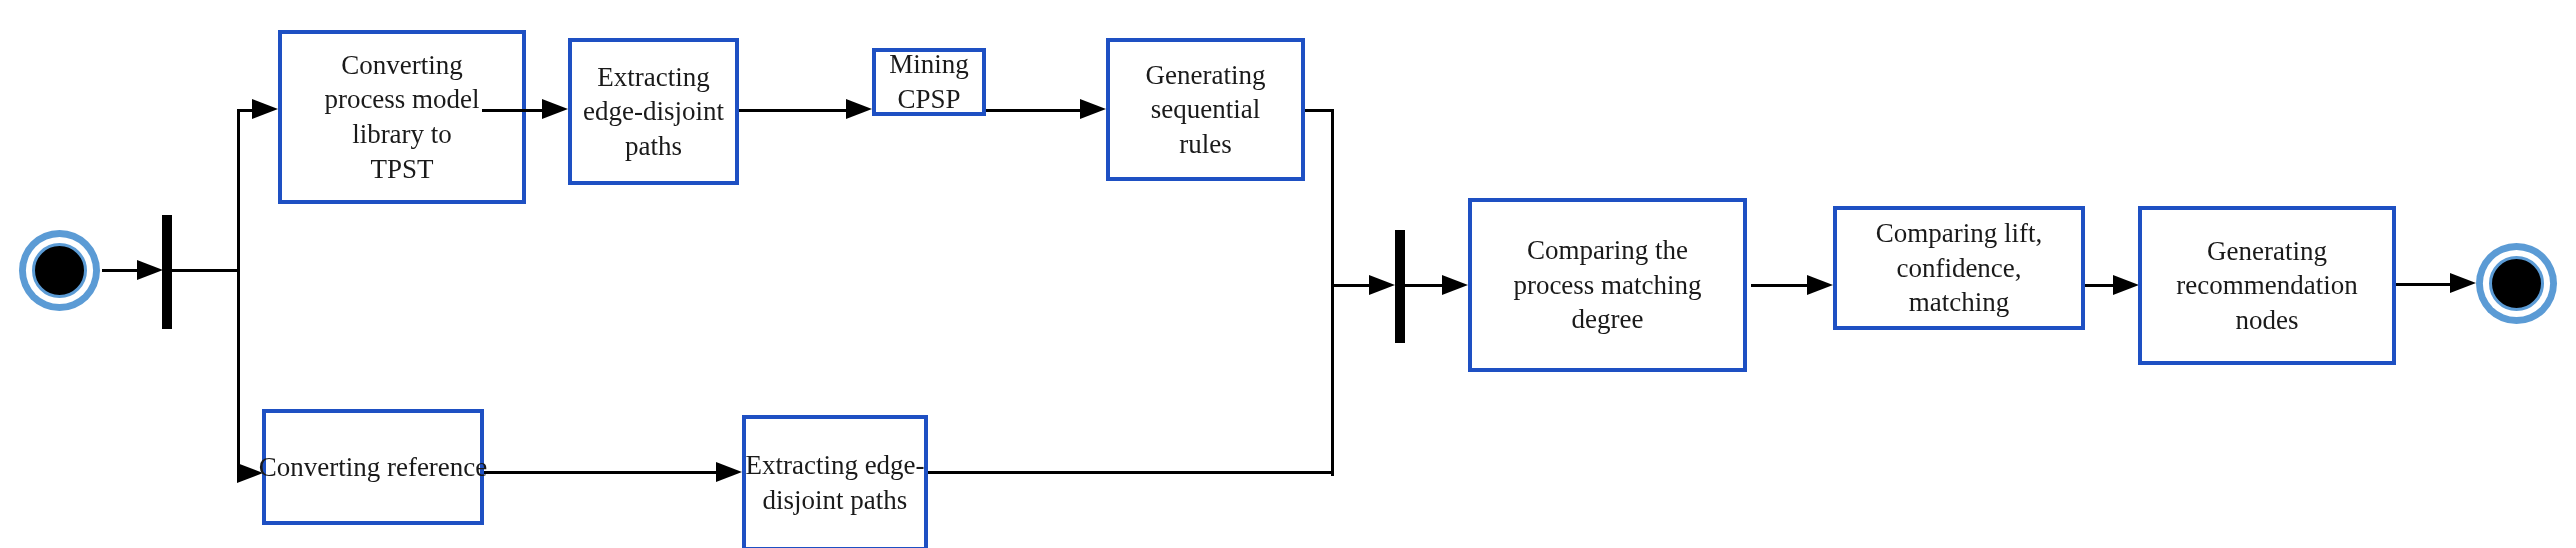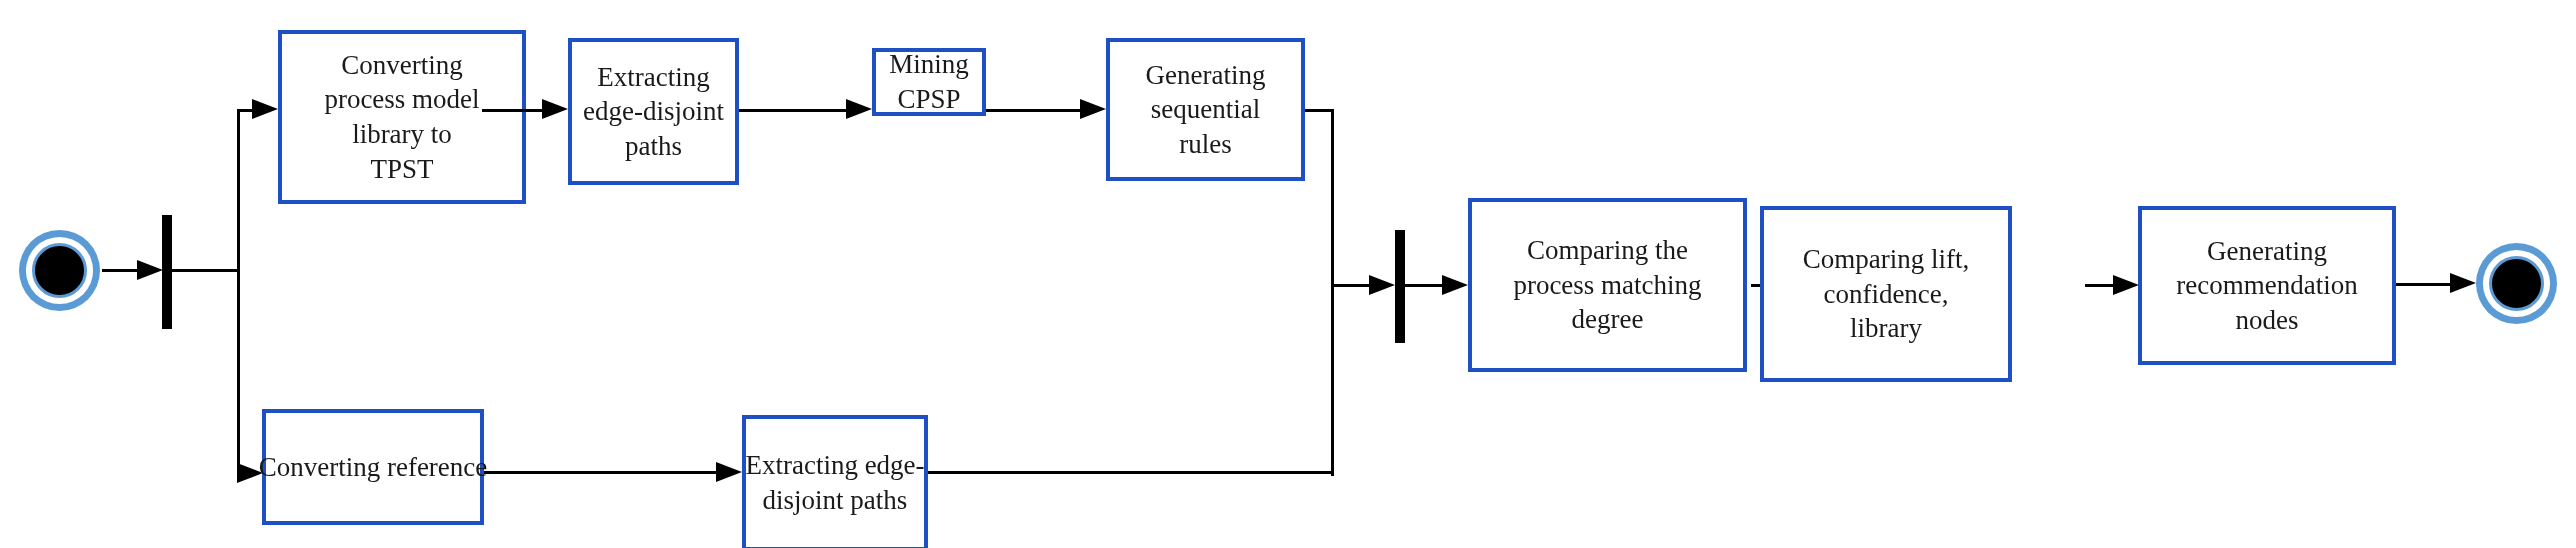--- a/index.html
+++ b/index.html
@@ -123,24 +123,24 @@
 
   <div class="box" style="left:1468px;top:198px;width:279px;height:174px">
     <div>Comparing the</div>
     <div>process matching</div>
     <div>degree</div>
   </div>
 
   <div class="hline" style="left:1751px;top:284px;width:59px"></div>
   <div class="arr" style="left:1807px;top:275px"></div>
 
-  <div class="box" style="left:1760px;top:206px;width:252px;height:176px">
+  <div class="box" style="left:1833px;top:206px;width:252px;height:124px">
     <div>Comparing lift,</div>
     <div>confidence,</div>
-    <div>library</div>
+    <div>matching</div>
   </div>
 
   <div class="hline" style="left:2085px;top:284px;width:30.5px"></div>
   <div class="arr" style="left:2113px;top:275px"></div>
 
   <div class="box" style="left:2138px;top:206px;width:258px;height:159px">
     <div>Generating</div>
     <div>recommendation</div>
     <div>nodes</div>
   </div>

